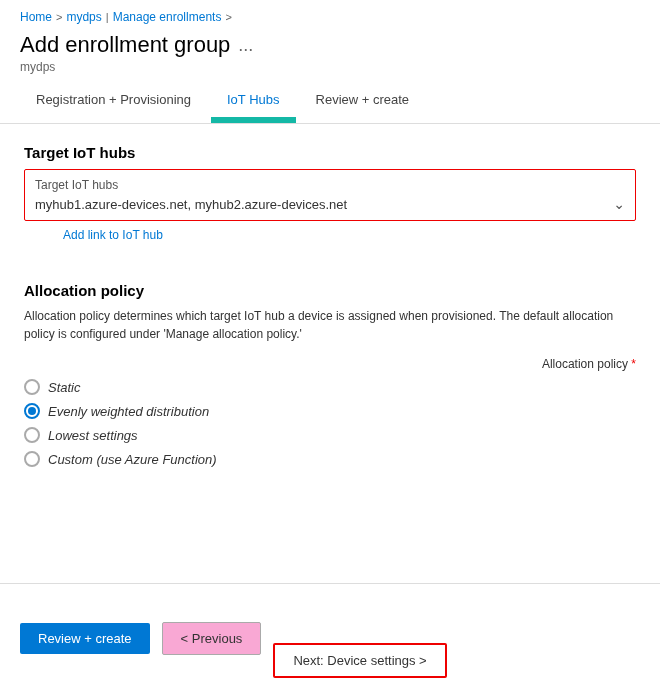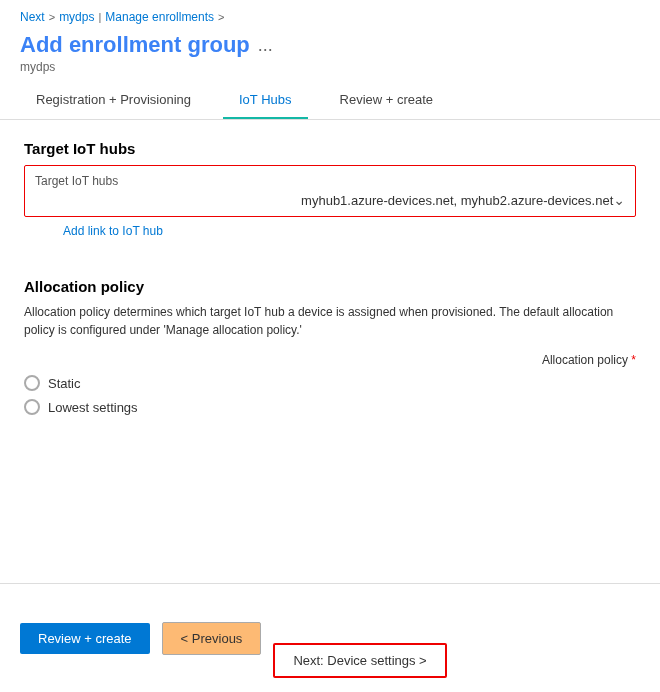--- a/index.html
+++ b/index.html
@@ -3,64 +3,64 @@
   <meta charset="utf-8">
   <style>
     * { box-sizing: border-box; margin: 0; padding: 0; }
     body { font-family: 'Segoe UI', Arial, sans-serif; font-size: 13px; color: #333; background: #fff; width: 660px; min-height: 692px; }
 
     .breadcrumb { display: flex; align-items: center; gap: 4px; padding: 10px 20px 4px; font-size: 12px; color: #0078d4; }
     .breadcrumb a { color: #0078d4; text-decoration: none; }
     .breadcrumb .sep { color: #666; font-size: 11px; }
 
     .page-title-row { display: flex; align-items: center; gap: 8px; padding: 4px 20px 2px; }
-    .page-title { font-size: 22px; font-weight: 700; color: #3b82f6; }
+    .page-title { font-size: 22px; font-weight: 400; color: #000000; }
     .page-subtitle { font-size: 12px; color: #666; padding: 0 20px 8px; }
     .ellipsis { color: #666; font-size: 18px; cursor: pointer; }
 
-    .tabs { display: flex; border-bottom: 1px solid #ddd; padding: 0 20px; gap: 16px; }
+    .tabs { display: flex; border-bottom: 1px solid #ddd; padding: 0 20px; gap: 4px; }
     .tab { padding: 10px 16px; font-size: 13px; color: #444; cursor: pointer; border-bottom: 2px solid transparent; text-decoration: none; }
-    .tab.active { color: #0078d4; border-bottom: 2px solid #14b8a6; font-weight: 500; }
+    .tab.active { color: #0078d4; border-bottom: 6px solid #14b8a6; font-weight: 500; }
 
     .content { padding: 20px 24px; }
 
     .section-title { font-size: 15px; font-weight: 600; color: #000; margin-bottom: 8px; }
     .section-desc { font-size: 12px; color: #333; line-height: 1.5; margin-bottom: 14px; }
 
     .field-group { border: 1.5px solid #e00; border-radius: 2px; padding: 8px 10px; margin-bottom: 6px; }
     .field-label { font-size: 12px; color: #555; margin-bottom: 4px; }
-    .field-value-row { display: flex; align-items: center; justify-content: flex-end; }
+    .field-value-row { display: flex; align-items: center; justify-content: space-between; }
     .field-value { font-size: 13px; color: #333; }
     .dropdown-arrow { font-size: 14px; color: #555; cursor: pointer; }
 
     .add-link { color: #0078d4; font-size: 12px; cursor: pointer; text-decoration: none; margin-bottom: 20px; display: inline-block; margin-left: 39px; }
 
     .section-divider { margin-top: 20px; }
 
-    .radio-group { margin-top: 8px; }
+    .radio-group { margin-top: 8px; font-style: italic; }
     .radio-label-required { font-size: 12px; color: #333; margin-bottom: 6px; text-align: right; }
     .radio-label-required span.required { color: #e00; }
 
     .radio-item { display: flex; align-items: center; gap: 8px; margin-bottom: 8px; cursor: pointer; }
     .radio-outer { width: 16px; height: 16px; border-radius: 50%; border: 2px solid #aaa; display: flex; align-items: center; justify-content: center; flex-shrink: 0; }
     .radio-outer.checked { border-color: #0078d4; }
     .radio-inner { width: 8px; height: 8px; border-radius: 50%; background: #0078d4; }
     .radio-text { font-size: 13px; color: #333; }
 
     .footer { position: fixed; bottom: 0; left: 0; width: 660px; background: #fff; border-top: 1px solid #ddd; padding: 14px 20px; display: flex; gap: 12px; align-items: center; }
 
     .btn-primary { background: #0078d4; color: #fff; border: none; padding: 8px 18px; font-size: 13px; cursor: pointer; border-radius: 2px; }
-    .btn-secondary { background: #fdba74; color: #333; border: 1px solid #aaa; padding: 8px 18px; font-size: 13px; cursor: pointer; border-radius: 2px; }
+    .btn-secondary { background: #f9a8d4; color: #333; border: 1px solid #aaa; padding: 8px 18px; font-size: 13px; cursor: pointer; border-radius: 2px; }
     .btn-next { background: #fff; color: #333; border: 2px solid #e00; padding: 8px 18px; font-size: 13px; cursor: pointer; border-radius: 2px; margin-top: 45px; }
   </style>
 </head>
 <body>
 
 <div class="breadcrumb">
-  <a>Next</a>
+  <a>Home</a>
   <span class="sep">&gt;</span>
   <a>mydps</a>
   <span class="sep">|</span>
   <a>Manage enrollments</a>
   <span class="sep">&gt;</span>
 </div>
 
 <div class="page-title-row">
   <h1 class="page-title">Add enrollment group</h1>
   <span class="ellipsis">...</span>
@@ -98,27 +98,38 @@
     </div>
 
     <div class="radio-group">
 
       <div class="radio-item">
         <div class="radio-outer">
         </div>
         <span class="radio-text">Static</span>
       </div>
 
+      <div class="radio-item">
+        <div class="radio-outer checked">
+          <div class="radio-inner"></div>
+        </div>
+        <span class="radio-text">Evenly weighted distribution</span>
+      </div>
 
       <div class="radio-item">
         <div class="radio-outer">
         </div>
         <span class="radio-text">Lowest settings</span>
       </div>
 
+      <div class="radio-item">
+        <div class="radio-outer">
+        </div>
+        <span class="radio-text">Custom (use Azure Function)</span>
+      </div>
 
     </div>
   </div>
 
 </div>
 
 <div class="footer">
   <button class="btn-primary">Review + create</button>
   <button class="btn-secondary">&lt; Previous</button>
   <button class="btn-next">Next: Device settings &gt;</button>

